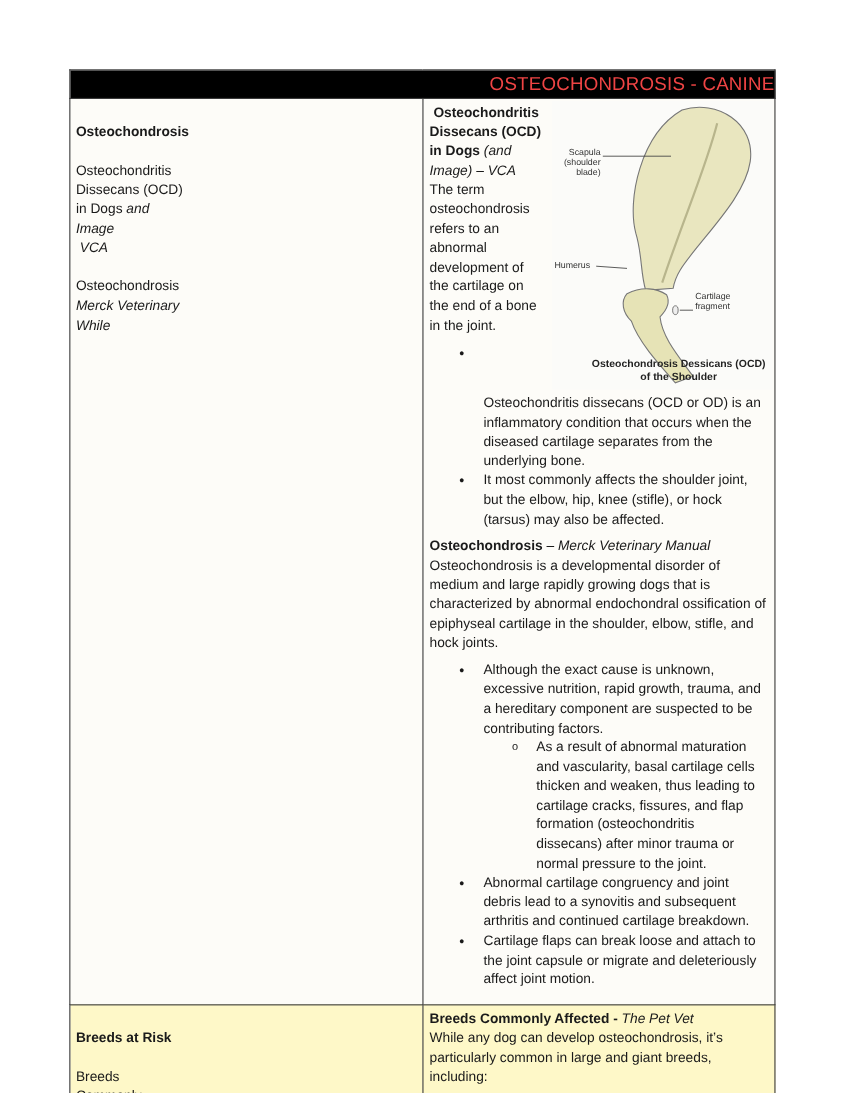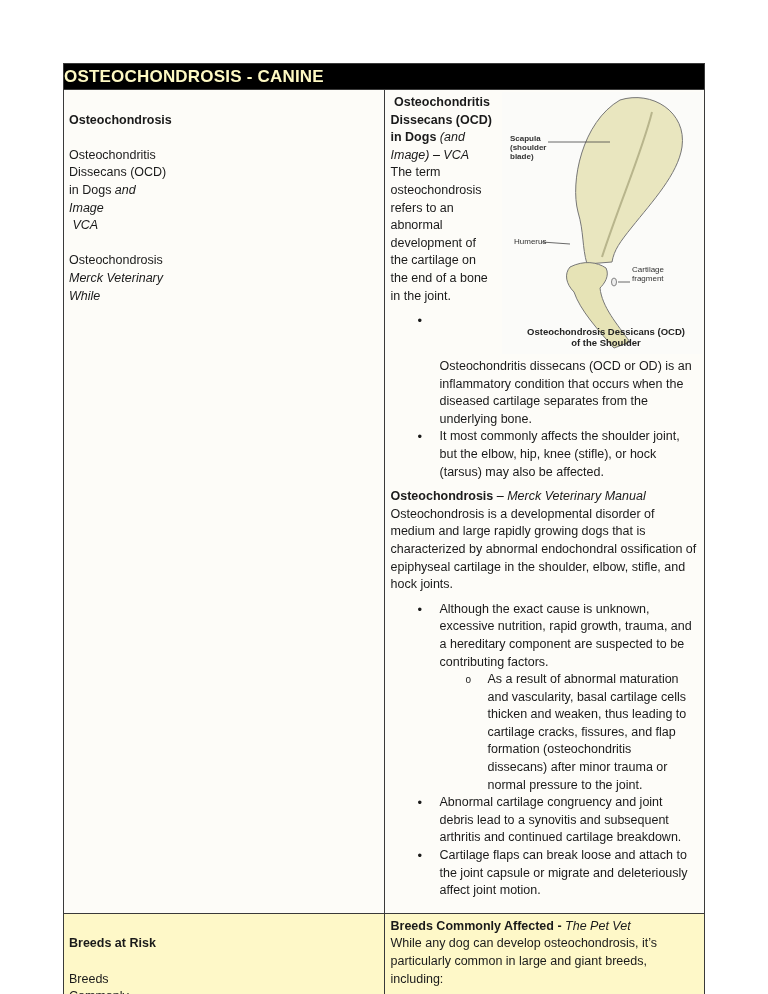--- a/index.html
+++ b/index.html
@@ -1,36 +1,36 @@
 <!DOCTYPE html>
 <html><head>
 <meta charset="utf-8">
 <style>
   html, body { margin: 0; padding: 0; background: #ffffff; }
   body { width: 768px; height: 994px; position: relative; font-family: "Liberation Sans", sans-serif; color: #1a1a1a; }
   .page { position: absolute; left: 63px; top: 63px; width: 642px; }
   table.doc { border-collapse: collapse; width: 642px; table-layout: fixed; }
   table.doc td { border: 1.5px solid #3a3a3a; vertical-align: top; padding: 0; }
-  .title-cell { background: #000; color: #fef9c3; text-align: left; font-weight: bold; font-size: 17px; height: 25px; line-height: 25px; letter-spacing: 0.2px; }
+  .title-cell { background: #000; color: #ef4444; text-align: right; font-weight: normal; font-size: 17px; height: 25px; line-height: 25px; letter-spacing: 0.2px; }
   .left { width: 120px; padding: 4px 5px !important; font-size: 12.5px; line-height: 17.6px; }
   .right { font-size: 12.5px; line-height: 17.6px; padding: 4px 5px 6px 6px !important; }
   .row1 td { background: #fdfcf8; }
   .row2 td { background: #fef8c8; }
   b { font-weight: bold; }
   i { font-style: italic; text-align: right; }
   .gap { height: 17.6px; }
   ul { margin: 7px; padding: 0; list-style: none; }
   li { position: relative; padding-left: 42px; }
   li::before { content: "\2022"; position: absolute; left: 20px; top: 0; font-size: 13px; }
   li.sub { padding-left: 90px; }
   li.sub::before { content: "o"; left: 68px; font-size: 10px; }
   .figure { float: right; width: 200px; height: 262px; margin: -2px -3px 4px 8px; background: #fbfbf9; position: relative; }
   .figure svg { position: absolute; left: 0; top: 0; }
   .fig-label { position: absolute; font-size: 8px; line-height: 9px; color: #333; }
-  .fig-caption { position: absolute; left: 4px; width: 200px; bottom: 6px; text-align: center; font-size: 9.5px; line-height: 11px; font-weight: bold; color: #222; }
+  .fig-caption { position: absolute; left: 15px; width: 200px; bottom: 6px; text-align: center; font-size: 9.5px; line-height: 11px; font-weight: bold; color: #222; }
   .sec-head { margin-top: 4px; }
 </style>
 </head>
 <body>
 
 <div class="page">
 <table class="doc">
   <tbody>
         <tr>
     <td colspan="2" class="title-cell">OSTEOCHONDROSIS - CANINE</td>
@@ -60,24 +60,24 @@
       <div class="figure">
         <svg width="200" height="262" viewBox="0 0 200 262">
           <path d="M 118 8 C 150 -2 185 20 180 55 C 176 82 150 110 130 135 C 118 150 112 158 110 170 L 85 172 C 80 155 82 140 76 120 C 68 90 80 30 118 8 Z" fill="#e9e6bf" stroke="#777" stroke-width="1"></path>
           <path d="M 150 20 C 140 60 118 110 100 165" fill="none" stroke="#b8b58c" stroke-width="2"></path>
           <path d="M 68 175 C 82 168 95 170 104 176 C 108 184 102 192 98 196 C 100 215 115 232 128 250 L 112 256 C 96 238 78 218 72 200 C 64 192 62 182 68 175 Z" fill="#e6e3b6" stroke="#777" stroke-width="1"></path>
           <ellipse cx="112" cy="190" rx="2.5" ry="4" fill="#eee" stroke="#666" stroke-width="0.8"></ellipse>
           <line x1="46" y1="50" x2="108" y2="50" stroke="#444" stroke-width="0.8"></line>
           <line x1="40" y1="150" x2="68" y2="152" stroke="#444" stroke-width="0.8"></line>
           <line x1="116" y1="190" x2="128" y2="190" stroke="#444" stroke-width="0.8"></line>
         </svg>
-        <div class="fig-label" style="left:8px; top:42px; text-align:left; width:36px; white-space:pre-line;font-weight:bold;">Scapula
+        <div class="fig-label" style="left:8px; top:42px; text-align:right; width:36px; white-space:pre-line;">Scapula
 (shoulder
 blade)</div>
-        <div class="fig-label" style="left:12px; top:145px;">Humerus</div>
+        <div class="fig-label" style="left:2px; top:145px;">Humerus</div>
         <div class="fig-label" style="left:130px; top:173px; white-space:pre-line;">Cartilage
 fragment</div>
         <div class="fig-caption">
           <div>Osteochondrosis Dessicans (OCD)</div>
           <div>of the Shoulder</div>
         </div>
       </div>
 
       <div>
         <div>&nbsp;<b>Osteochondritis Dissecans (OCD) in Dogs</b><i> (and Image) – VCA</i></div>

